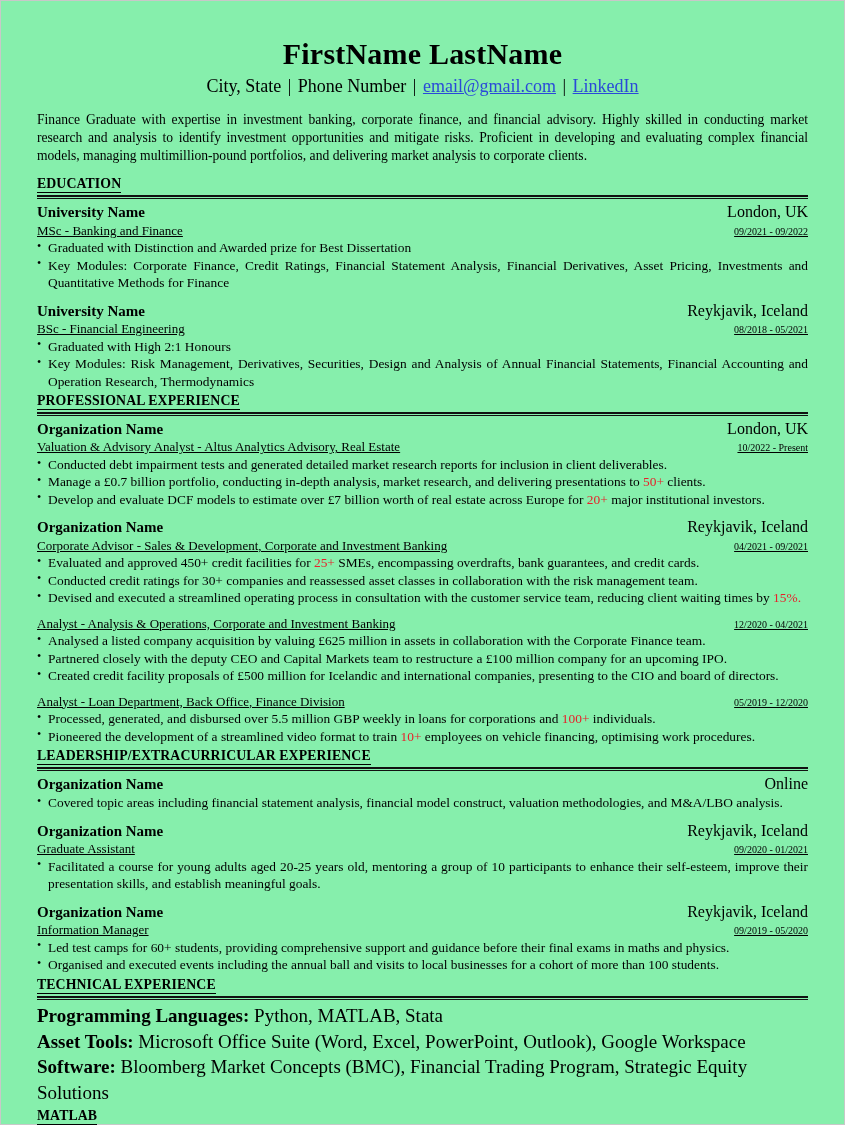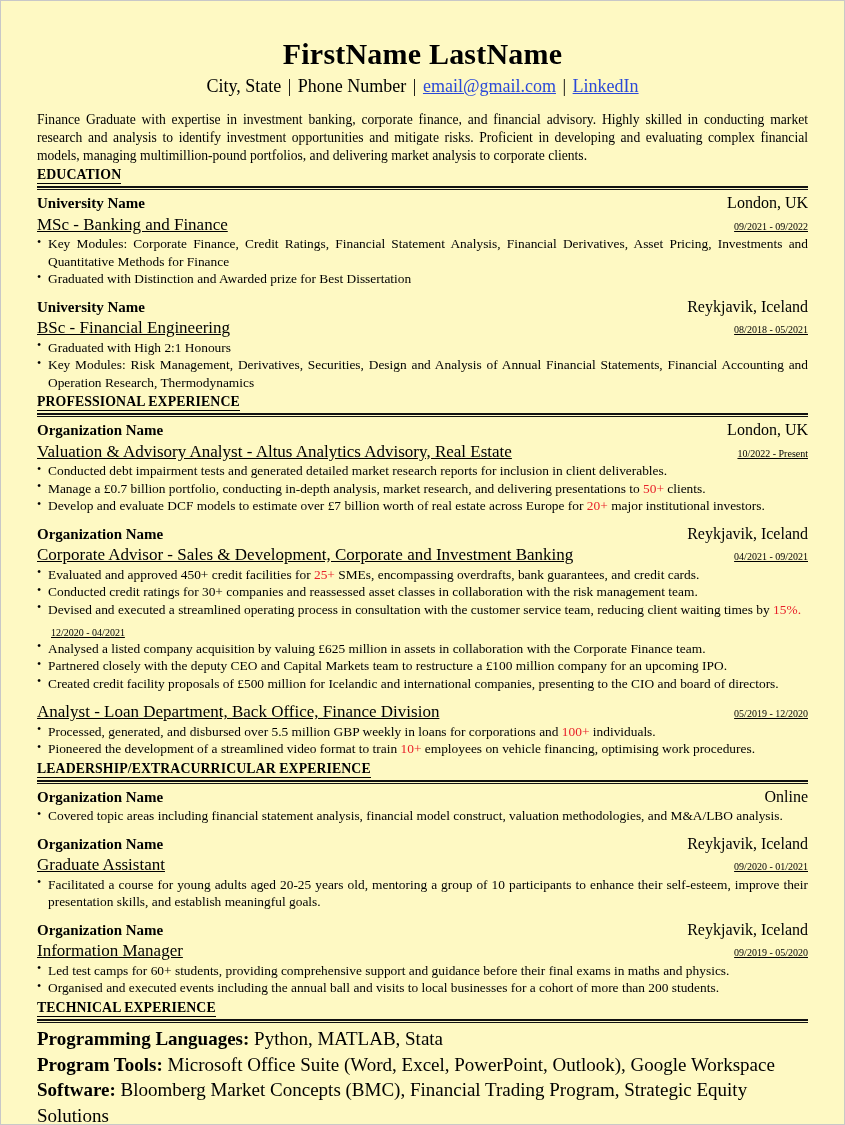--- a/index.html
+++ b/index.html
@@ -12,21 +12,21 @@
     height: 1125px;
     font-family: "Liberation Serif", "DejaVu Serif", serif;
     color: #000000;
     overflow: hidden;
   }
   .page {
     box-sizing: border-box;
     width: 845px;
     height: 1125px;
     border: 1px solid #c8c8c8;
-    background: #fef9c3;
+    background: #86efac;
     padding: 26px 36px 10px 36px;
   }
 
   
   .cv-name {
     text-align: center;
     font-size: 30px;
     font-weight: bold;
     letter-spacing: 0.2px;
     line-height: 1.1;
@@ -41,20 +41,21 @@
   .cv-contact .sep { padding: 0 2px; }
   .cv-link {
     color: #2a49d8;
     text-decoration: underline;
   }
 
   .summary {
     font-size: 13.6px;
     line-height: 1.34;
     text-align: justify;
+    margin-bottom: 9px;
   }
 
   
   .section { }
   .section-title {
     font-size: 13.8px;
     font-weight: bold;
     letter-spacing: 0.1px;
     display: inline-block;
     border-bottom: 1.6px solid #000;
@@ -81,21 +82,21 @@
     font-size: 15px;
     font-weight: bold;
   }
   .loc {
     font-size: 16px;
     font-weight: normal;
     white-space: nowrap;
     padding-left: 14px;
   }
   .role {
-    font-size: 17px;
+    font-size: 13px;
     text-decoration: underline;
   }
   .dates {
     font-size: 10px;
     text-decoration: underline;
     white-space: nowrap;
     padding-left: 14px;
   }
 
   ul.bullets {
@@ -152,22 +153,22 @@
         <div class="entry">
           <div class="entry-row">
             <span class="org">University Name</span>
             <span class="loc">London, UK</span>
           </div>
           <div class="entry-row">
             <span class="role">MSc - Banking and Finance</span>
             <span class="dates">09/2021 - 09/2022</span>
           </div>
           <ul class="bullets">
+            <li>Graduated with Distinction and Awarded prize for Best Dissertation</li>
             <li>Key Modules: Corporate Finance, Credit Ratings, Financial Statement Analysis, Financial Derivatives, Asset Pricing, Investments and Quantitative Methods for Finance</li>
-            <li>Graduated with Distinction and Awarded prize for Best Dissertation</li>
           </ul>
         </div>
         <div class="entry">
           <div class="entry-row">
             <span class="org">University Name</span>
             <span class="loc">Reykjavik, Iceland</span>
           </div>
           <div class="entry-row">
             <span class="role">BSc - Financial Engineering</span>
             <span class="dates">08/2018 - 05/2021</span>
@@ -209,20 +210,21 @@
             <span class="dates">04/2021 - 09/2021</span>
           </div>
           <ul class="bullets">
             <li><span>Evaluated and approved 450+ credit facilities for </span><span class="hl">25+</span><span> SMEs, encompassing overdrafts, bank guarantees, and credit cards.</span></li>
             <li><span>Conducted credit ratings for 30+ companies and reassessed asset classes in collaboration with the risk management team.</span></li>
             <li><span>Devised and executed a streamlined operating process in consultation with the customer service team, reducing client waiting times by </span><span class="hl">15%.</span></li>
           </ul>
         </div>
         <div class="entry">
           <div class="entry-row">
+            <span class="role">Analyst - Analysis &amp; Operations, Corporate and Investment Banking</span>
             <span class="dates">12/2020 - 04/2021</span>
           </div>
           <ul class="bullets">
             <li><span>Analysed a listed company acquisition by valuing £625 million in assets in collaboration with the Corporate Finance team.</span></li>
             <li><span>Partnered closely with the deputy CEO and Capital Markets team to restructure a £100 million company for an upcoming IPO.</span></li>
             <li><span>Created credit facility proposals of £500 million for Icelandic and international companies, presenting to the CIO and board of directors.</span></li>
           </ul>
         </div>
         <div class="entry">
           <div class="entry-row">
@@ -267,32 +269,32 @@
           <div class="entry-row">
             <span class="org">Organization Name</span>
             <span class="loc">Reykjavik, Iceland</span>
           </div>
           <div class="entry-row">
             <span class="role">Information Manager</span>
             <span class="dates">09/2019 - 05/2020</span>
           </div>
           <ul class="bullets">
             <li>Led test camps for 60+ students, providing comprehensive support and guidance before their final exams in maths and physics.</li>
-            <li>Organised and executed events including the annual ball and visits to local businesses for a cohort of more than 200 students.</li>
+            <li>Organised and executed events including the annual ball and visits to local businesses for a cohort of more than 100 students.</li>
           </ul>
         </div>
       </div>
   </div>
 
   <div class="section">
     <div class="section-title">TECHNICAL EXPERIENCE</div>
     <div class="section-rule"></div>
     <div>
         <div class="kv"><b>Programming Languages:</b><span> Python, MATLAB, Stata</span></div>
-        <div class="kv"><b>Program Tools:</b><span> Microsoft Office Suite (Word, Excel, PowerPoint, Outlook), Google Workspace</span></div>
+        <div class="kv"><b>Asset Tools:</b><span> Microsoft Office Suite (Word, Excel, PowerPoint, Outlook), Google Workspace</span></div>
         <div class="kv"><b>Software:</b><span> Bloomberg Market Concepts (BMC), Financial Trading Program, Strategic Equity Solutions</span></div>
       </div>
   </div>
 
   <div class="section">
     <div class="section-title">MATLAB</div>
     <div class="section-rule"></div>
     <div>
         <div class="kv"><b>Interests:</b><span> Golf (2x a month), CrossFit (7x a week)</span></div>
         <div class="kv"><b>Languages:</b><span> Icelandic (Native), English (Fluent/TOEFL: 111), Norwegian (Conversational)</span></div>

